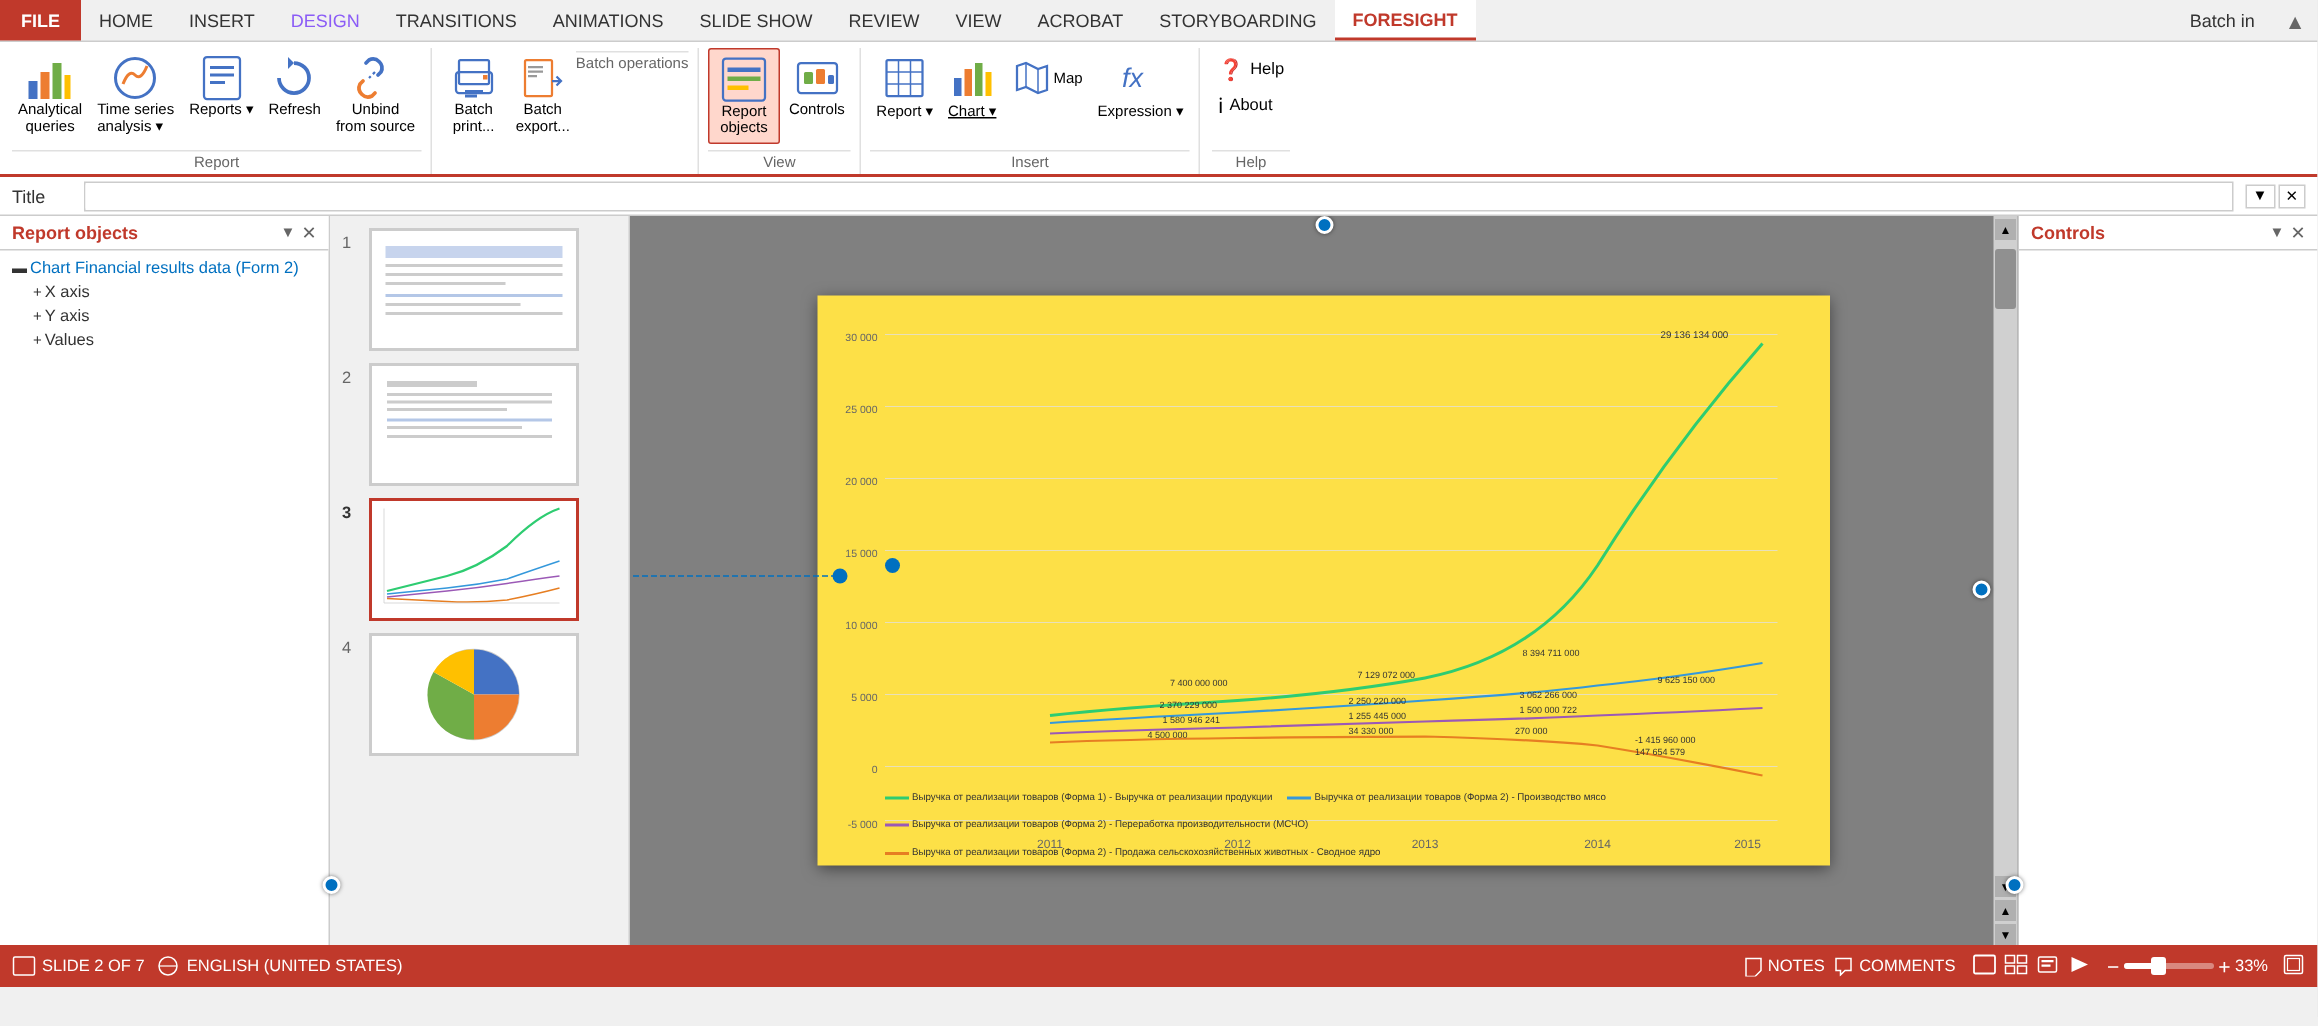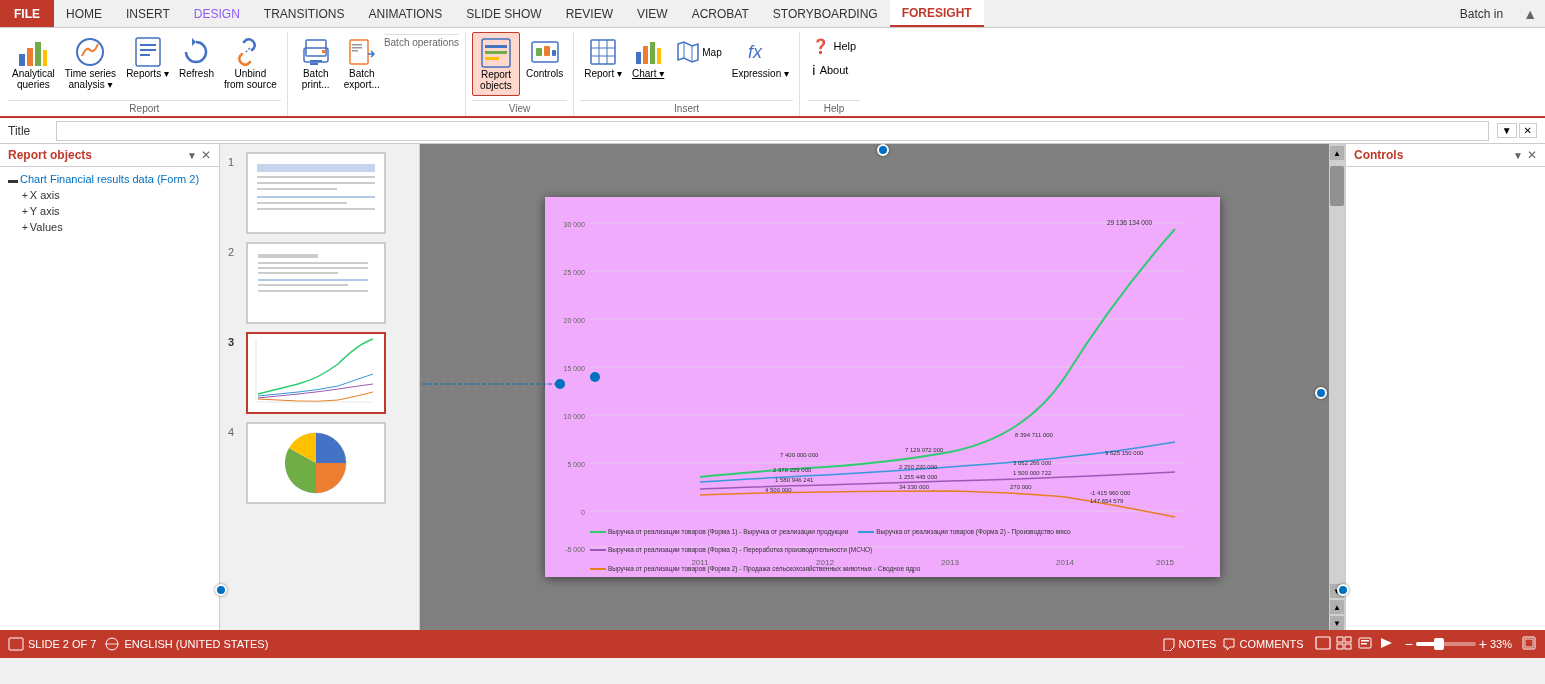--- a/index.html
+++ b/index.html
@@ -63,21 +63,21 @@
             <rect x="26" y="14" width="4" height="16" fill="#FFC000"></rect>
           </svg>
         <span style="font-size:10px;line-height:1.1;white-space:pre-line;text-align:center;">Analytical
 queries</span>
       </div>
       <div style="display:flex;flex-direction:column;align-items:center;padding:4px 4px;cursor:pointer;min-width:44px;text-align:center;font-size:10px;">
         <svg width="32" height="32">
             <circle cx="16" cy="16" r="13" fill="none" stroke="#4472C4" stroke-width="2"></circle>
             <path d="M8 20 Q12 10 16 14 Q20 18 24 8" stroke="#ED7D31" stroke-width="2" fill="none"></path>
           </svg>
-        <span style="font-size:10px;line-height:1.1;white-space:pre-line;text-align:center;">Time series
+        <span style="font-size:10px;line-height:1.1;white-space:pre-line;text-align:left;">Time series
 analysis ▾</span>
       </div>
       <div style="display:flex;flex-direction:column;align-items:center;padding:4px 4px;cursor:pointer;min-width:36px;text-align:center;font-size:10px;">
         <svg width="28" height="32">
             <rect x="2" y="2" width="24" height="28" rx="2" fill="white" stroke="#4472C4" stroke-width="1.5"></rect>
             <rect x="6" y="8" width="16" height="2" fill="#4472C4"></rect>
             <rect x="6" y="13" width="16" height="2" fill="#4472C4"></rect>
             <rect x="6" y="18" width="10" height="2" fill="#4472C4"></rect>
           </svg>
         <span style="font-size:10px;line-height:1.1;white-space:pre-line;text-align:right;">Reports ▾</span>
@@ -321,21 +321,21 @@
 
   <div style="flex:1;background:#808080;display:flex;align-items:center;justify-content:center;position:relative;overflow:hidden;">
 
     <div style="position:absolute;top:200px;left:0;right:0;height:1px;background:none;z-index:5;">
       <svg style="position:absolute;top:-100px;left:-10px;width:300px;height:200px;">
         <line x1="0" y1="140" x2="150" y2="140" stroke="#0070c0" stroke-width="1" stroke-dasharray="4,2"></line>
         <circle cx="150" cy="140" r="5" fill="#0070c0"></circle>
       </svg>
     </div>
 
-    <div style="background:#f0abfc;width:675px;height:380px;box-shadow:0 2px 10px rgba(0,0,0,0.5);position:relative;overflow:hidden;">
+    <div style="background:#fde047;width:675px;height:380px;box-shadow:0 2px 10px rgba(0,0,0,0.5);position:relative;overflow:hidden;">
 
       <svg width="675" height="380" style="position:absolute;top:0;left:0;">
 
         <text x="40" y="30" font-size="7" fill="#666" text-anchor="end">30 000</text>
         <text x="40" y="78" font-size="7" fill="#666" text-anchor="end">25 000</text>
         <text x="40" y="126" font-size="7" fill="#666" text-anchor="end">20 000</text>
         <text x="40" y="174" font-size="7" fill="#666" text-anchor="end">15 000</text>
         <text x="40" y="222" font-size="7" fill="#666" text-anchor="end">10 000</text>
         <text x="40" y="270" font-size="7" fill="#666" text-anchor="end">5 000</text>
         <text x="40" y="318" font-size="7" fill="#666" text-anchor="end">0</text>

